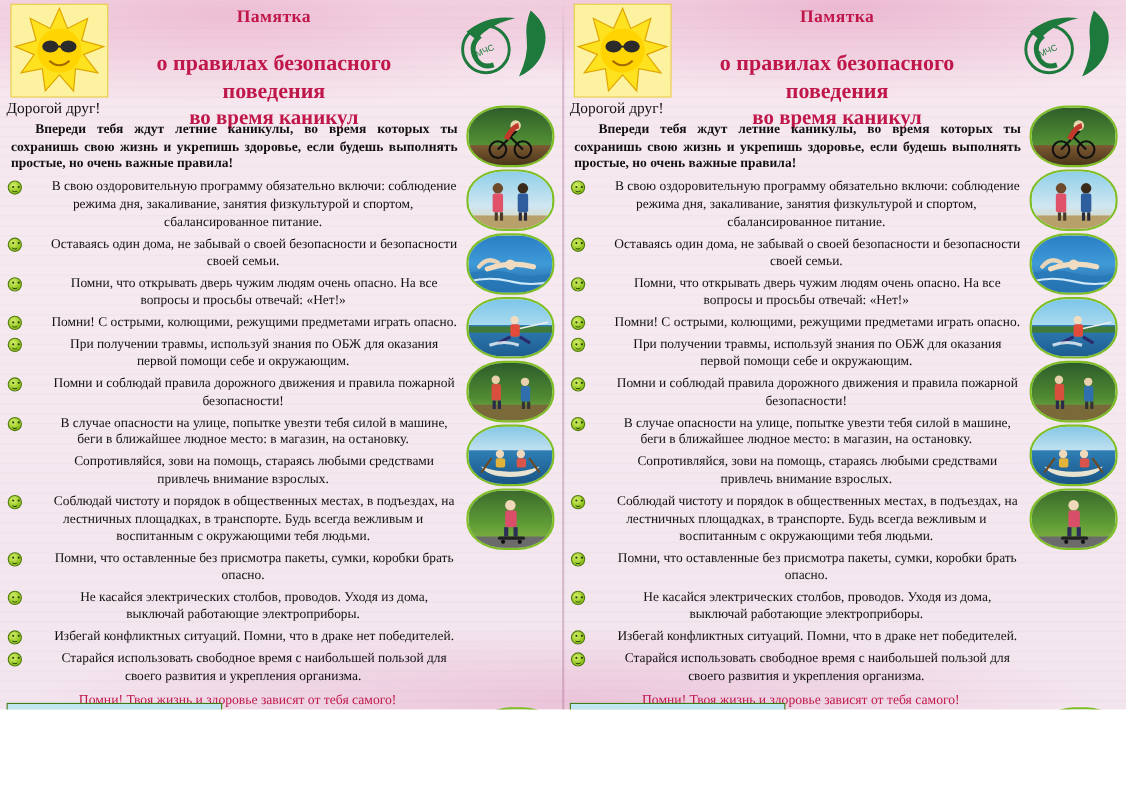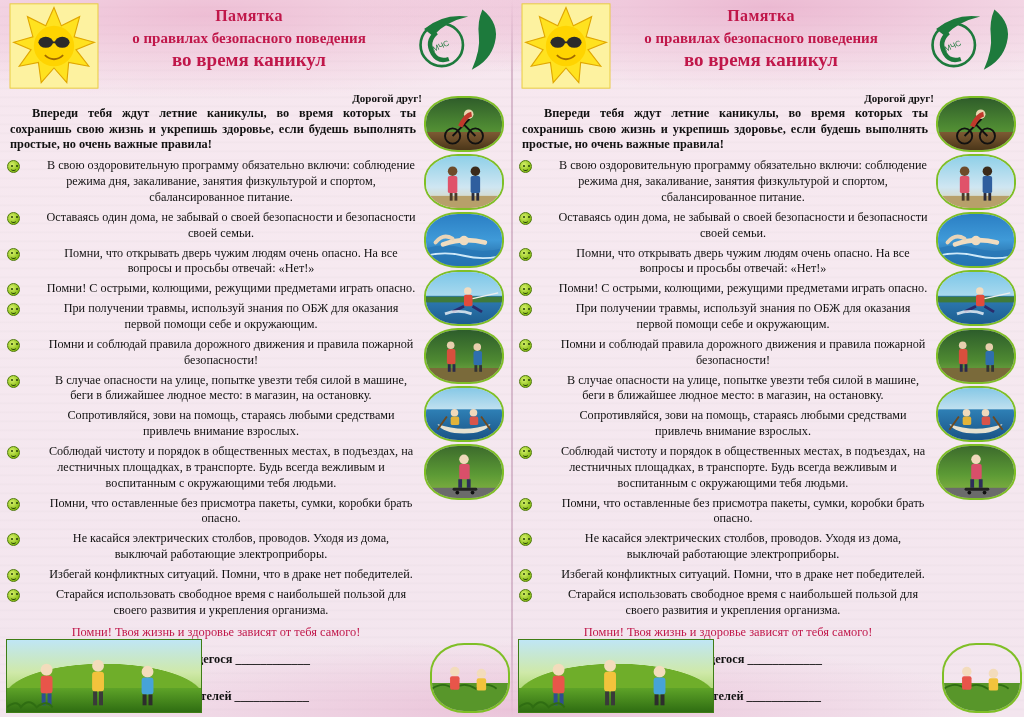--- a/index.html
+++ b/index.html
@@ -9,21 +9,21 @@
   }
   body {
     width: 1024px;
     height: 717px;
     overflow: hidden;
     font-family: "Liberation Serif", serif;
   }
   .page {
     position: relative;
     width: 1024px;
-    height: 717px;
+    height: 645px;
     background:
       repeating-linear-gradient(180deg,
         rgba(255,255,255,0.0) 0px,
         rgba(255,255,255,0.0) 6px,
         rgba(0,0,0,0.018) 7px,
         rgba(255,255,255,0.0) 9px),
       linear-gradient(180deg, #f7e7ef 0%, #f6e9f0 40%, #f3e5ee 100%);
     overflow: hidden;
   }
   .pink-wash {
@@ -70,40 +70,40 @@
     position: absolute;
     left: 104px;
     top: 6px;
     width: 290px;
     text-align: center;
     color: #c0174a;
     font-weight: bold;
     line-height: 1.25;
   }
   .title-1 { font-size: 16px; letter-spacing: .4px; }
-  .title-2 { font-size: 15px; margin-top: 3px; }
+  .title-2 { font-size: 20px; margin-top: 20px; }
   .title-3 { font-size: 19px; }
 
   .logo {
     position: absolute;
     right: 8px;
     top: 6px;
     width: 98px;
     height: 76px;
   }
 
   
   .content {
     position: relative;
     padding: 0 4px 0 6px;
   }
   .dear {
-    text-align: right;
-    font-weight: bold;
-    font-size: 11px;
+    text-align: left;
+    font-weight: normal;
+    font-size: 14px;
     color: #111;
     margin: 0 0 2px 0;
     padding-right: 86px;
   }
   .intro {
     font-weight: bold;
     font-size: 12.3px;
     line-height: 1.28;
     text-align: justify;
     margin: 0 0 5px 0;

